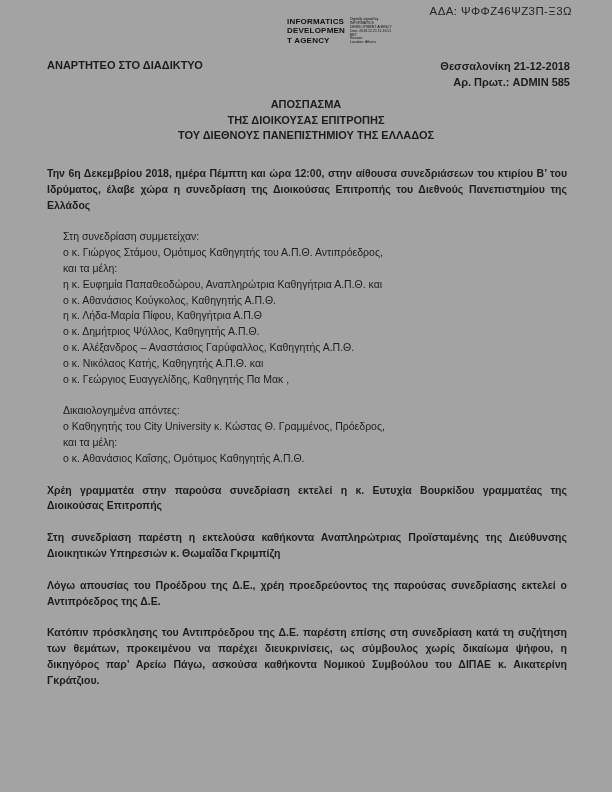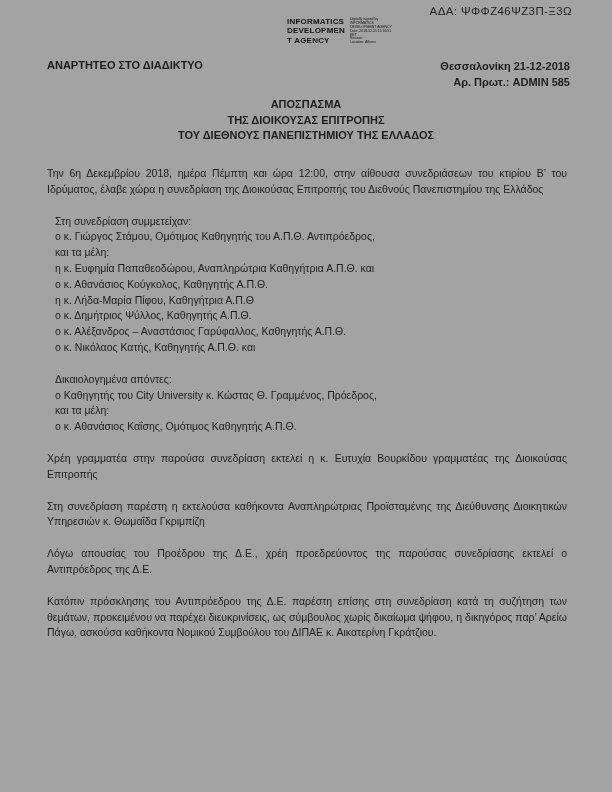--- a/index.html
+++ b/index.html
@@ -84,22 +84,23 @@
     position: absolute;
     top: 166px; left: 47px;
     width: 520px;
     font-size: 10.5px;
     line-height: 15.8px;
     color: #1c1c1c;
   }
   .para {
     margin: 0 0 16px 0;
     text-align: justify;
+    font-weight: bold;
   }
-  .line-block { margin: 0 0 16px 8px; }
+  .line-block { margin: 0 0 16px 16px; }
   .line-block div { white-space: nowrap; }
 </style>
 </head>
 <body>
 
 <div class="page">
 
   <div class="ada">ΑΔΑ: ΨΦΦΖ46ΨΖ3Π-Ξ3Ω</div>
 
   <div class="stamp">
@@ -142,20 +143,21 @@
     <div class="line-block">
       <div>Στη συνεδρίαση συμμετείχαν:</div>
       <div>ο κ.  Γιώργος Στάμου, Ομότιμος Καθηγητής του Α.Π.Θ. Αντιπρόεδρος,</div>
       <div>και τα μέλη:</div>
       <div>η κ.  Ευφημία Παπαθεοδώρου, Αναπληρώτρια Καθηγήτρια Α.Π.Θ. και</div>
       <div>ο κ.  Αθανάσιος Κούγκολος, Καθηγητής Α.Π.Θ.</div>
       <div>η κ.  Λήδα-Μαρία Πίφου, Καθηγήτρια Α.Π.Θ</div>
       <div>ο κ.  Δημήτριος Ψύλλος, Καθηγητής Α.Π.Θ.</div>
       <div>ο κ.  Αλέξανδρος – Αναστάσιος Γαρύφαλλος, Καθηγητής Α.Π.Θ.</div>
       <div>ο κ.  Νικόλαος Κατής, Καθηγητής Α.Π.Θ. και</div>
+      <div>ο κ.  Γεώργιος Ευαγγελίδης, Καθηγητής Πα Μακ ,</div>
     </div>
 
     <div class="line-block">
       <div>Δικαιολογημένα απόντες:</div>
       <div>ο Καθηγητής του City University κ.  Κώστας Θ. Γραμμένος, Πρόεδρος,</div>
       <div>και τα μέλη:</div>
       <div>ο κ.  Αθανάσιος Καΐσης, Ομότιμος Καθηγητής Α.Π.Θ.</div>
     </div>
 
     <p class="para">Χρέη γραμματέα στην παρούσα συνεδρίαση εκτελεί η κ.  Ευτυχία Βουρκίδου γραμματέας της Διοικούσας Επιτροπής</p>

